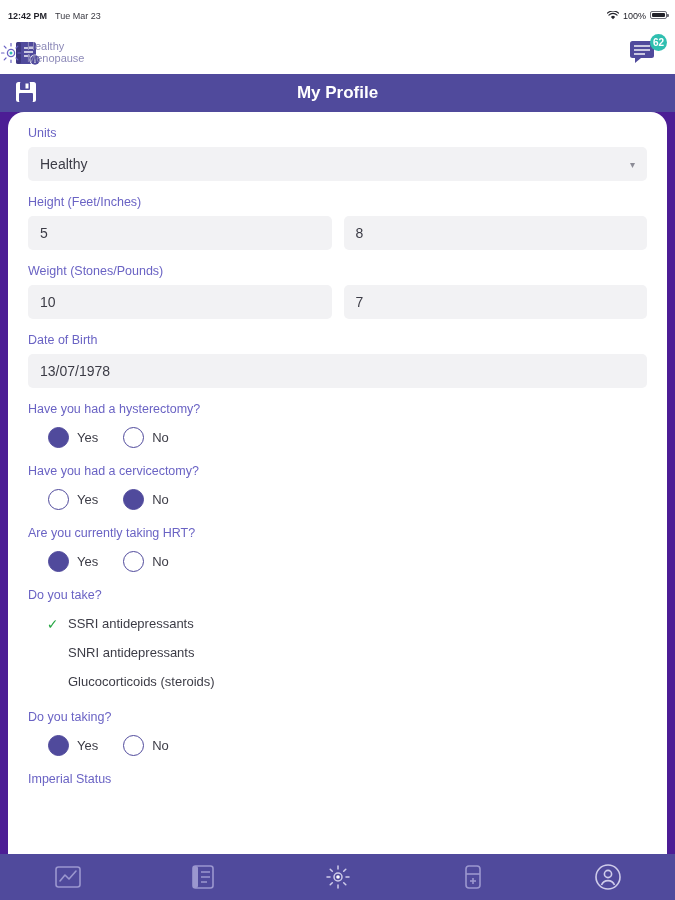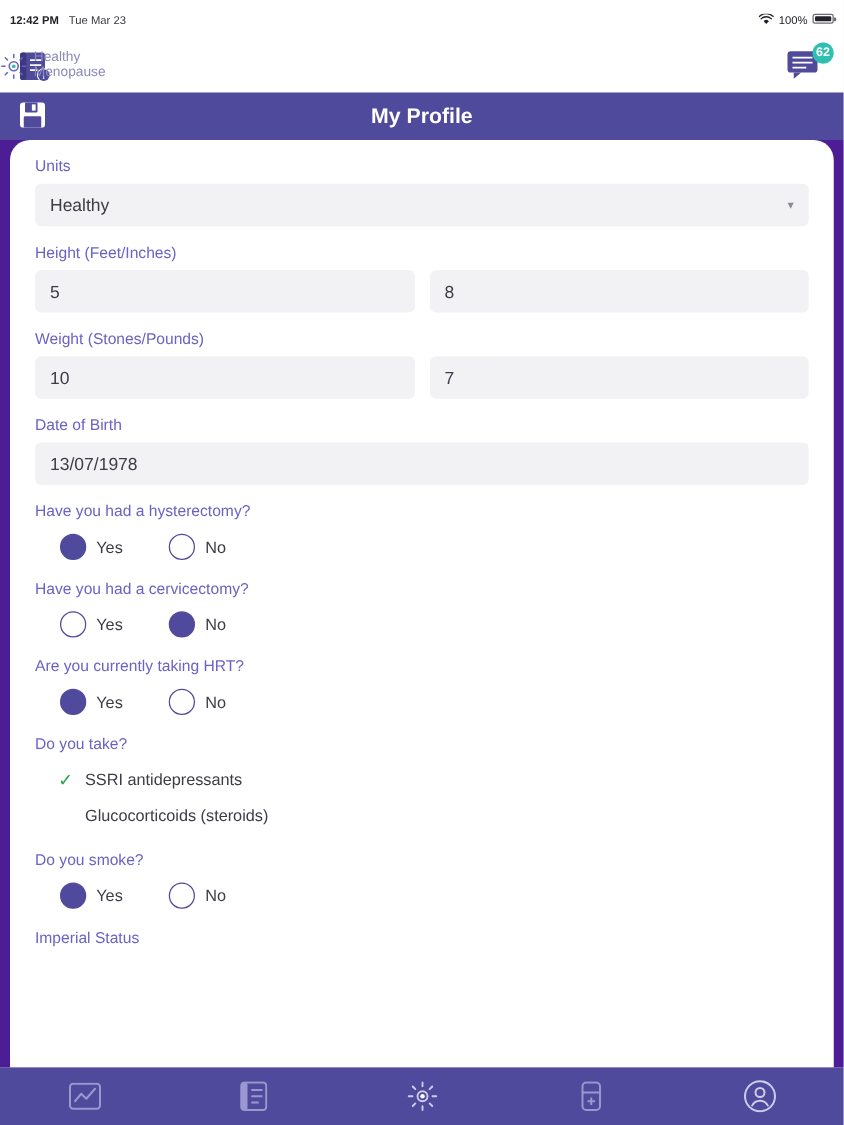--- a/index.html
+++ b/index.html
@@ -179,21 +179,21 @@
     font-size: 14px;
     color: #3c3c46;
   }
   .row2 { display: flex; gap: 12px; }
   .row2 > * { flex: 1 1 0; }
 
   
   .radio-row {
     display: flex;
     align-items: center;
-    gap: 15px;
+    gap: 3px;
     padding: 4px 0 2px 20px;
   }
   .radio-item {
     display: flex;
     align-items: center;
     gap: 8px;
     margin-right: 22px;
   }
   .radio {
     width: 21px; height: 21px;
@@ -384,25 +384,29 @@
       </div>
 
       <div class="field-label">Do you take?</div>
       <div>
         <div class="check-item">
           <span class="check-mark">✓</span>
           <span>SSRI antidepressants</span>
         </div>
         <div class="check-item">
           <span class="check-mark off">✓</span>
+          <span>SNRI antidepressants</span>
+        </div>
+        <div class="check-item">
+          <span class="check-mark off">✓</span>
           <span>Glucocorticoids (steroids)</span>
         </div>
       </div>
 
-      <div class="field-label">Do you smoke?</div>
+      <div class="field-label">Do you taking?</div>
       <div class="radio-row">
         <div class="radio-item">
           <span class="radio on"></span>
           <span class="radio-label">Yes</span>
         </div>
         <div class="radio-item">
           <span class="radio"></span>
           <span class="radio-label">No</span>
         </div>
       </div>

